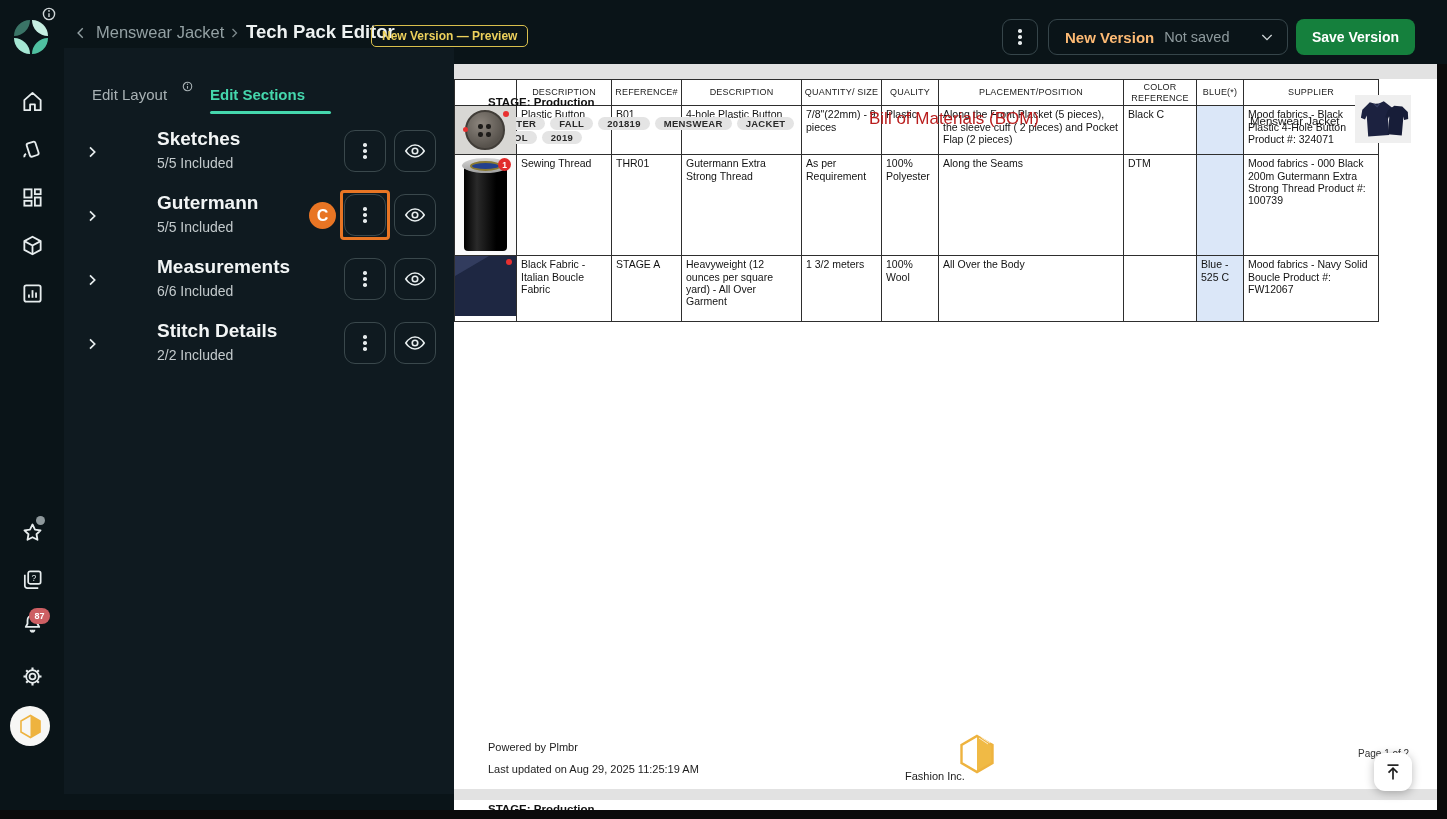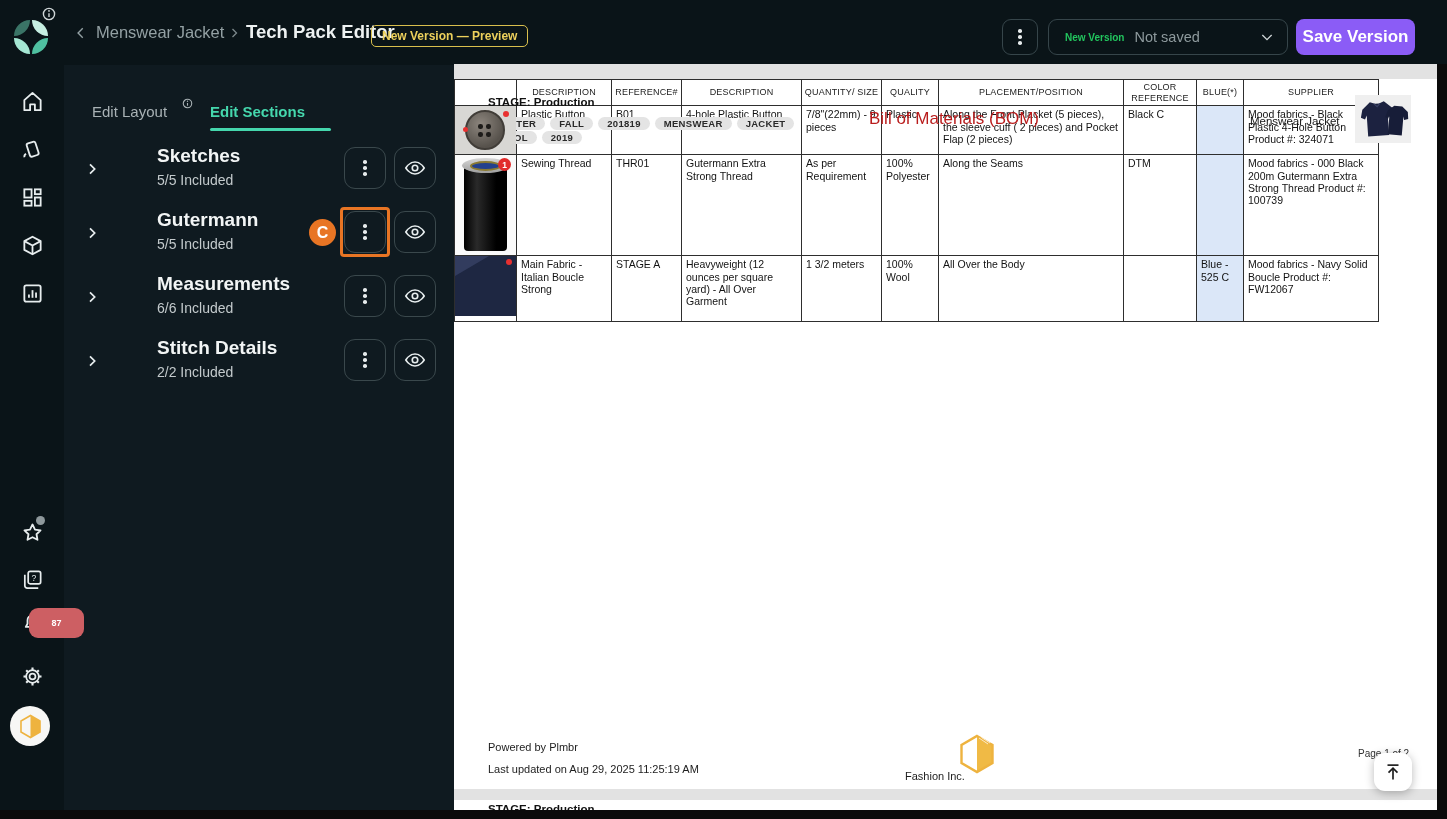--- a/index.html
+++ b/index.html
@@ -23,37 +23,37 @@
   .ver-badge{left:371px;top:25px;height:20px;line-height:20px;padding:0 10px;
              border:1px solid #d9bf4d;border-radius:5px;color:#ecd05c;
              font-size:12px;font-weight:600;white-space:nowrap}
   .icon-btn{width:36px;height:36px;border:1px solid #36454a;border-radius:9px;
             display:flex;align-items:center;justify-content:center;box-sizing:border-box}
   .kebab-top{left:1002px;top:19px}
   .dots i{display:block;width:3.6px;height:3.6px;border-radius:50%;background:#e6ebec;margin:2.2px auto}
   .ver-select{left:1048px;top:19px;width:240px;height:36px;border:1px solid #36454a;
               border-radius:9px;box-sizing:border-box;display:flex;align-items:center;
               padding:0 12px 0 16px}
-  .ver-name{font-size:10px;font-weight:700;color:#22c55e}
+  .ver-name{font-size:15px;font-weight:700;color:#fdba74}
   .ver-status{font-size:14.5px;color:#8e9a9d;margin-left:10px;flex:1}
-  .save-btn{left:1296px;top:19px;width:119px;height:36px;background:#8b5cf6;border:none;
-            border-radius:8px;color:#ffffff;font-size:17px;font-weight:700;
+  .save-btn{left:1296px;top:19px;width:119px;height:36px;background:#15803d;border:none;
+            border-radius:8px;color:#ffffff;font-size:14px;font-weight:700;
             font-family:"Liberation Sans",sans-serif;display:flex;align-items:center;justify-content:center}
 
   
   .rail-icon{left:19px;width:26px;height:26px;display:flex;align-items:center;justify-content:center}
-  .notif-badge{left:29px;top:608px;min-width:17px;height:30px;border-radius:9px;background:#cd5f63;
+  .notif-badge{left:29px;top:608px;min-width:17px;height:16px;border-radius:9px;background:#cd5f63;
                color:#fff;font-size:9px;font-weight:700;display:flex;align-items:center;
-               justify-content:center;padding:0 19px;z-index:3}
+               justify-content:center;padding:0 2px;z-index:3}
   .star-dot{left:36px;top:516px;width:9px;height:9px;border-radius:50%;background:#8e989b}
   .avatar{left:10px;top:706px;width:40px;height:40px;border-radius:50%;background:#f7f7f5;
           display:flex;align-items:center;justify-content:center}
 
   
-  .panel{left:64px;top:65px;width:390px;height:746px;background:#0f1a20}
+  .panel{left:64px;top:48px;width:390px;height:746px;background:#0f1a20}
   .tab{font-size:15px}
   .tab-layout{left:28px;top:38px;color:#a9b2b5}
   .tab-sections{left:146px;top:38px;color:#45d7ad;font-weight:600}
   .tab-underline{left:146px;top:63px;width:121px;height:3px;background:#45d7ad;border-radius:2px}
   .sec-chev{left:20px;width:16px;height:16px}
   .sec-title{left:93px;font-size:19px;font-weight:700;color:#f2f5f5}
   .sec-sub{left:93px;font-size:14px;color:#c3cacc}
   .sq-btn{width:42px;height:42px;border:1px solid #3a484c;border-radius:11px;background:transparent;
           display:flex;align-items:center;justify-content:center;box-sizing:border-box}
   .apply-btn{left:20px;top:669px;width:348px;height:40px;background:#5ed1b1;border:none;border-radius:8px;
@@ -425,21 +425,21 @@
           <td>Mood fabrics -  000 Black 200m Gutermann Extra Strong Thread Product #: 100739</td>
         </tr>
         <tr style="height:66px">
           <td class="img-cell">
             <div class="photo photo-fabric">
               <div class="fab-fold"></div>
                 <div class="fab-strip"></div>
               <span class="rdot" style="width:6px;height:6px;right:4px;top:3px"></span>
             </div>
             </td>
-          <td>Main Fabric - Italian Boucle Strong</td>
+          <td>Black Fabric - Italian Boucle Fabric</td>
           <td>STAGE A</td>
           <td>Heavyweight (12 ounces per square yard) - All Over Garment</td>
           <td>1 3/2 meters</td>
           <td>100% Wool</td>
           <td>All Over the Body</td>
           <td></td>
           <td class="blue-col">Blue - 525 C</td>
           <td>Mood fabrics -  Navy Solid Boucle    Product #: FW12067</td>
         </tr>
       </tbody>

